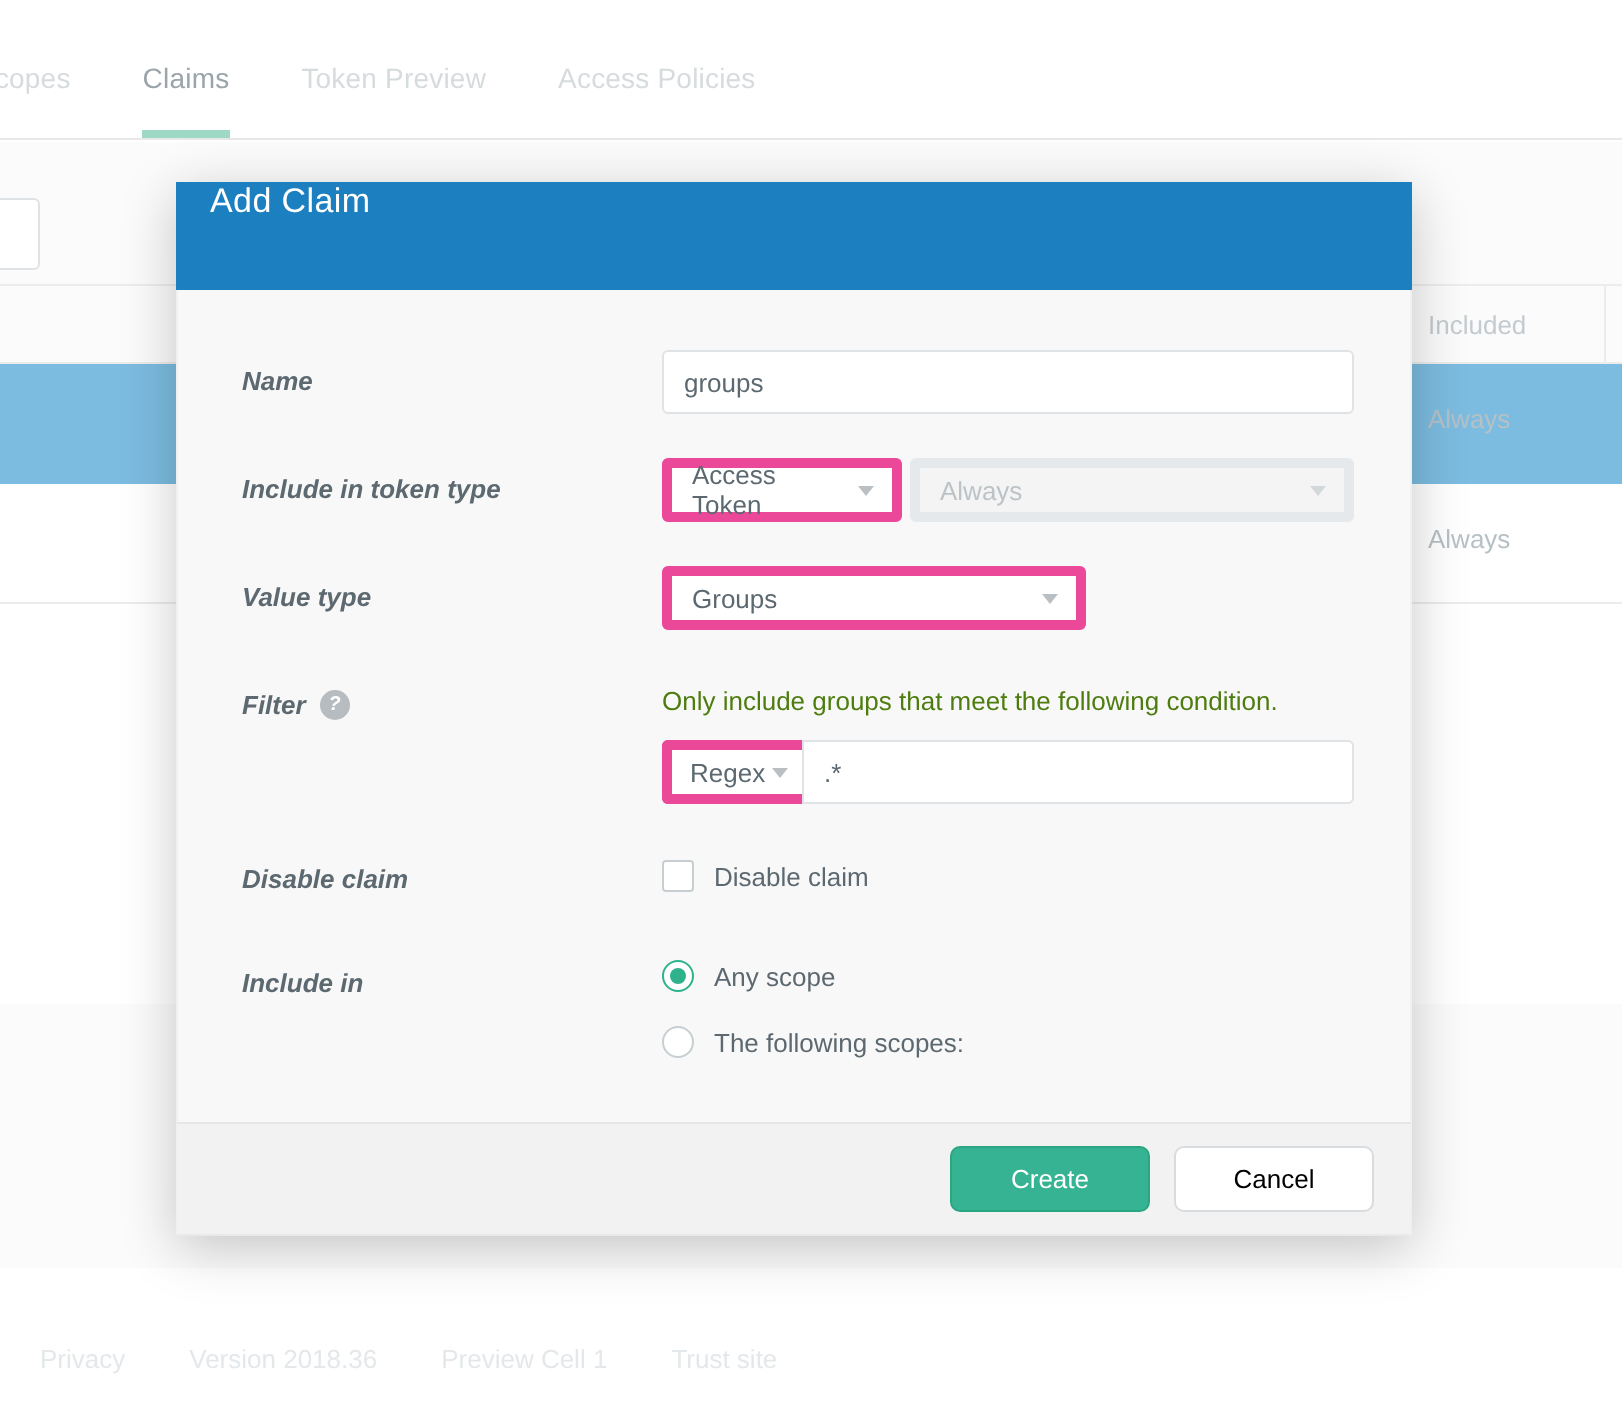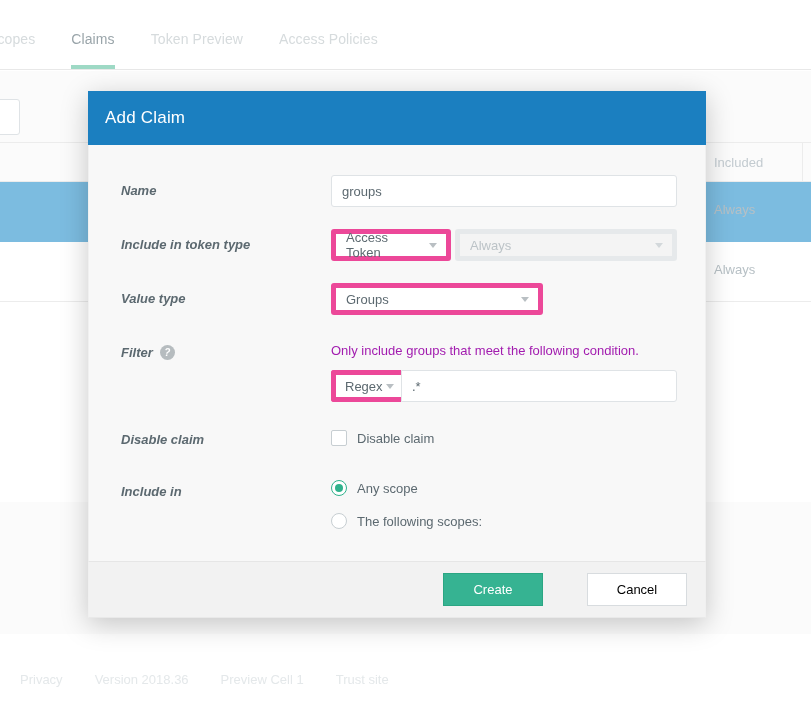--- a/index.html
+++ b/index.html
@@ -141,21 +141,20 @@
     top: 91px;
     width: 618px;
     background: #f8f8f8;
     box-shadow: 0 6px 26px rgba(0,0,0,.22);
     z-index: 20;
   }
   .modal-header {
     height: 54px;
     background: #1b7fc0;
     display: flex;
-    align-items: center;
     padding-left: 17px;
   }
   .modal-title {
     color: #ffffff;
     font-size: 17px;
     letter-spacing: .2px;
   }
   .modal-body {
     background: #f8f8f8;
     padding: 30px 0 32px 0;
@@ -241,21 +240,21 @@
   }
   .sel.disabled .caret { border-top-color: #d3d8db; }
 
   .sel-token { width: 120px; }
   .sel-always { width: 222px; margin-left: 4px; }
   .sel-groups { width: 212px; }
 
   
   .filter-desc {
     font-size: 13px;
-    color: #a21caf;
+    color: #4d7c0f;
     padding-top: 6px;
     margin-bottom: 12px;
   }
   .combo { display: flex; }
   .combo .sel-regex {
     width: 70px;
     border-right: none;
     border-radius: 3px 0 0 3px;
     padding: 0 22px 0 9px;
   }
@@ -309,26 +308,25 @@
     height: 57px;
     display: flex;
     align-items: center;
     justify-content: flex-end;
     gap: 12px;
     padding-right: 18px;
   }
   .btn {
     height: 33px;
     min-width: 100px;
-    border-radius: 0;
+    border-radius: 5px;
     font-family: "Liberation Sans", sans-serif;
     font-size: 13px;
     cursor: pointer;
     border: 1px solid transparent;
-    margin-left: 32px;
   }
   .btn-primary {
     background: #36b392;
     border-color: #2ba683;
     color: #ffffff;
   }
   .btn-secondary {
     background: #ffffff;
     border-color: #d8dcdf;
     color: #000000;

